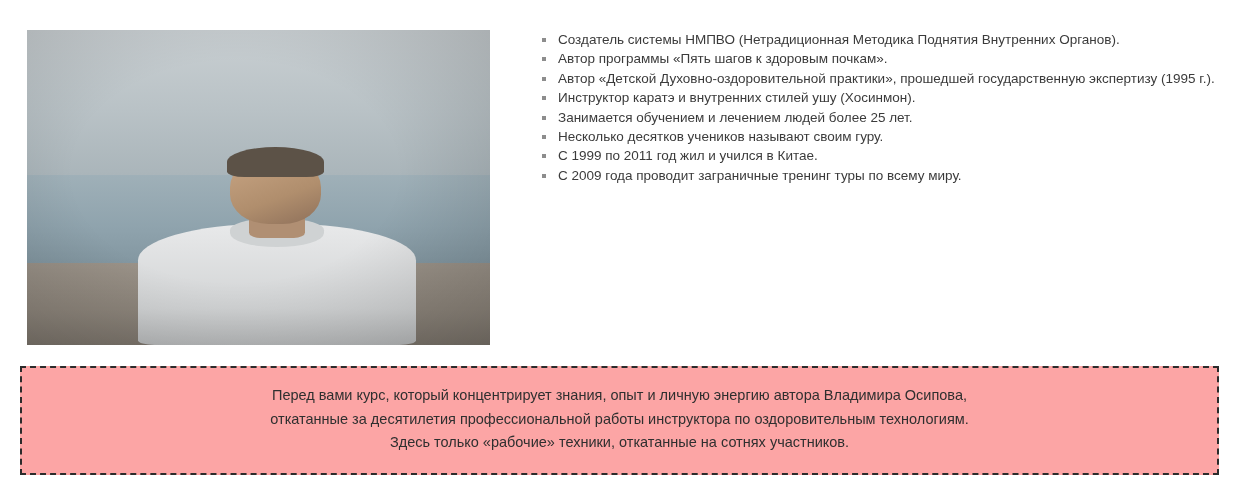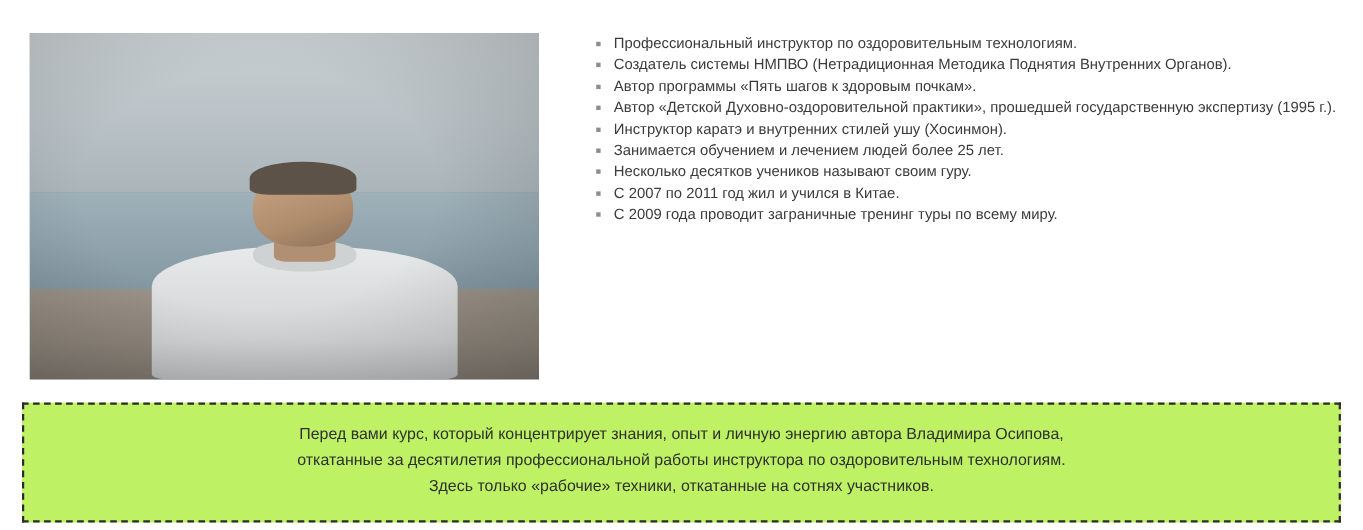--- a/index.html
+++ b/index.html
@@ -141,21 +141,21 @@
     height: 4px;
     background: #8d8d8d;
   }
   .callout {
     position: absolute;
     left: 20px;
     top: 366px;
     width: 1199px;
     box-sizing: border-box;
     border: 2px dashed #2b2b2b;
-    background: #bef264;
+    background: #fca5a5;
     padding: 16px 10px 18px 10px;
     text-align: center;
   }
   .callout p {
     margin: 0;
     font-size: 14.5px;
     line-height: 23.5px;
     color: #2f2f2f;
   }
 </style>
@@ -175,28 +175,27 @@
         <div class="fig-collar"></div>
         <div class="fig-neck"></div>
         <div class="fig-head"></div>
         <div class="fig-hair"></div>
       </div>
       <div class="photo-vignette"></div>
     </div>
 
     <div class="author-text">
       <ul class="credentials">
-        <li>Профессиональный инструктор по оздоровительным технологиям.</li>
         <li>Создатель системы НМПВО (Нетрадиционная Методика Поднятия Внутренних Органов).</li>
         <li>Автор программы «Пять шагов к здоровым почкам».</li>
         <li>Автор «Детской Духовно-оздоровительной практики», прошедшей государственную экспертизу (1995 г.).</li>
         <li>Инструктор каратэ и внутренних стилей ушу (Хосинмон).</li>
         <li>Занимается обучением и лечением людей более 25 лет.</li>
         <li>Несколько десятков учеников называют своим гуру.</li>
-        <li>С 2007 по 2011 год жил и учился в Китае.</li>
+        <li>С 1999 по 2011 год жил и учился в Китае.</li>
         <li>С 2009 года проводит заграничные тренинг туры по всему миру.</li>
       </ul>
     </div>
 
   </div>
 
   <div class="callout">
     <p>Перед вами курс, который концентрирует знания, опыт и личную энергию автора Владимира Осипова,</p>
     <p>откатанные за десятилетия профессиональной работы инструктора по оздоровительным технологиям.</p>
     <p>Здесь только «рабочие» техники, откатанные на сотнях участников.</p>

